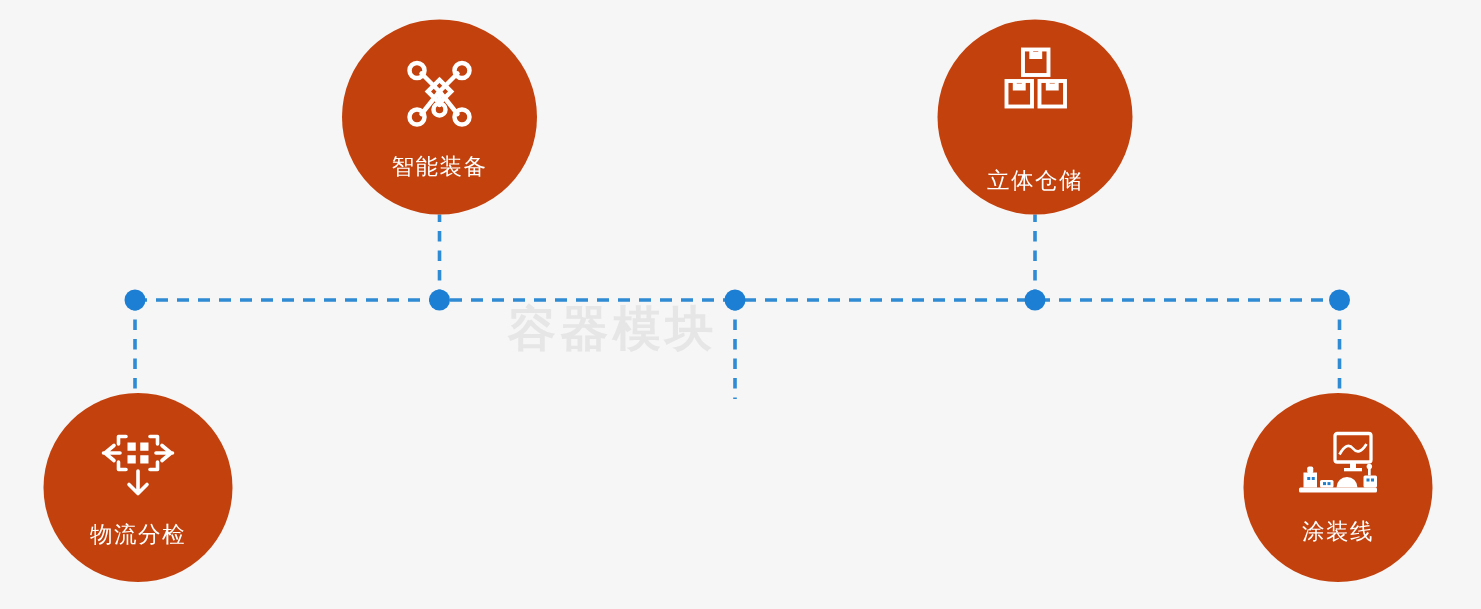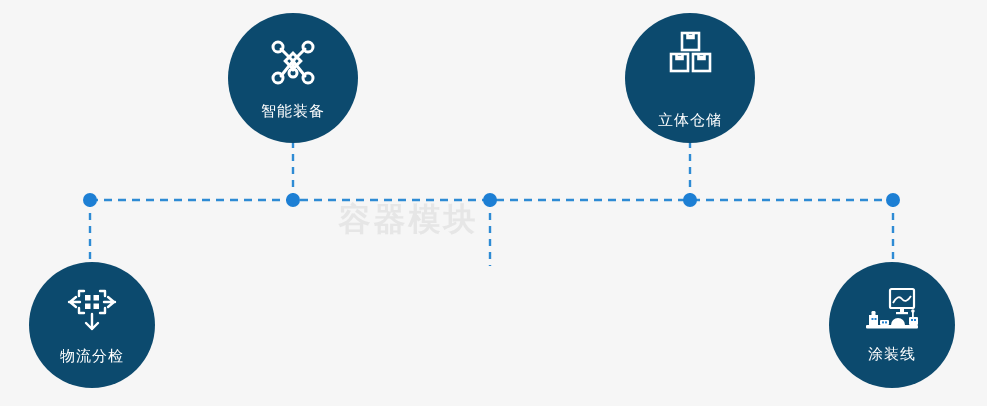--- a/index.html
+++ b/index.html
@@ -54,21 +54,21 @@
     margin-top: -7px;
     border-radius: 50%;
     background: #1d7fd4;
     z-index: 4;
   }
 
   
   .bubble {
     position: absolute;
     border-radius: 50%;
-    background: #0c4a6e;
+    background: #c2410c;
     z-index: 3;
     display: flex;
     flex-direction: column;
     align-items: center;
     justify-content: center;
     box-sizing: border-box;
   }
   .bubble .ic {
     display: block;
     line-height: 0;

